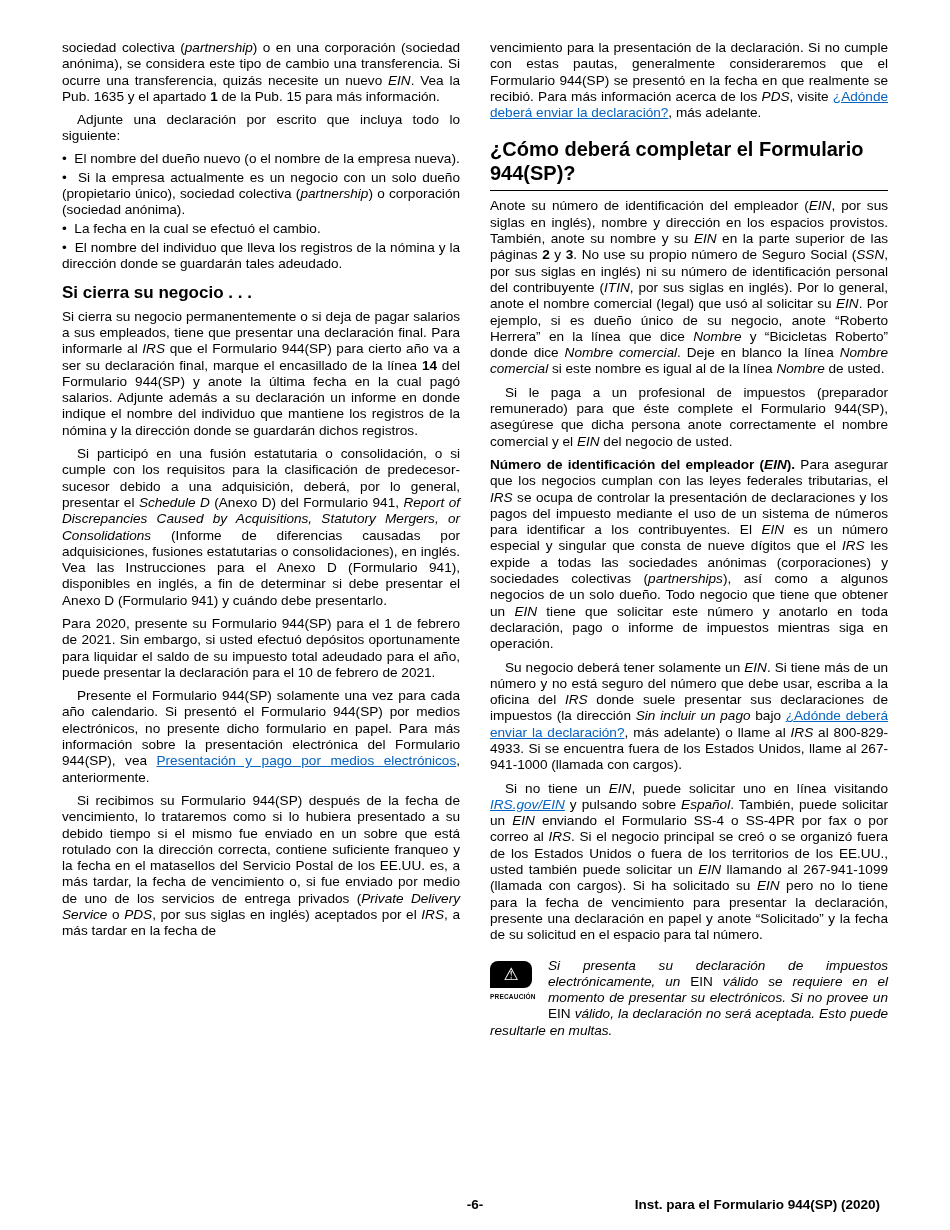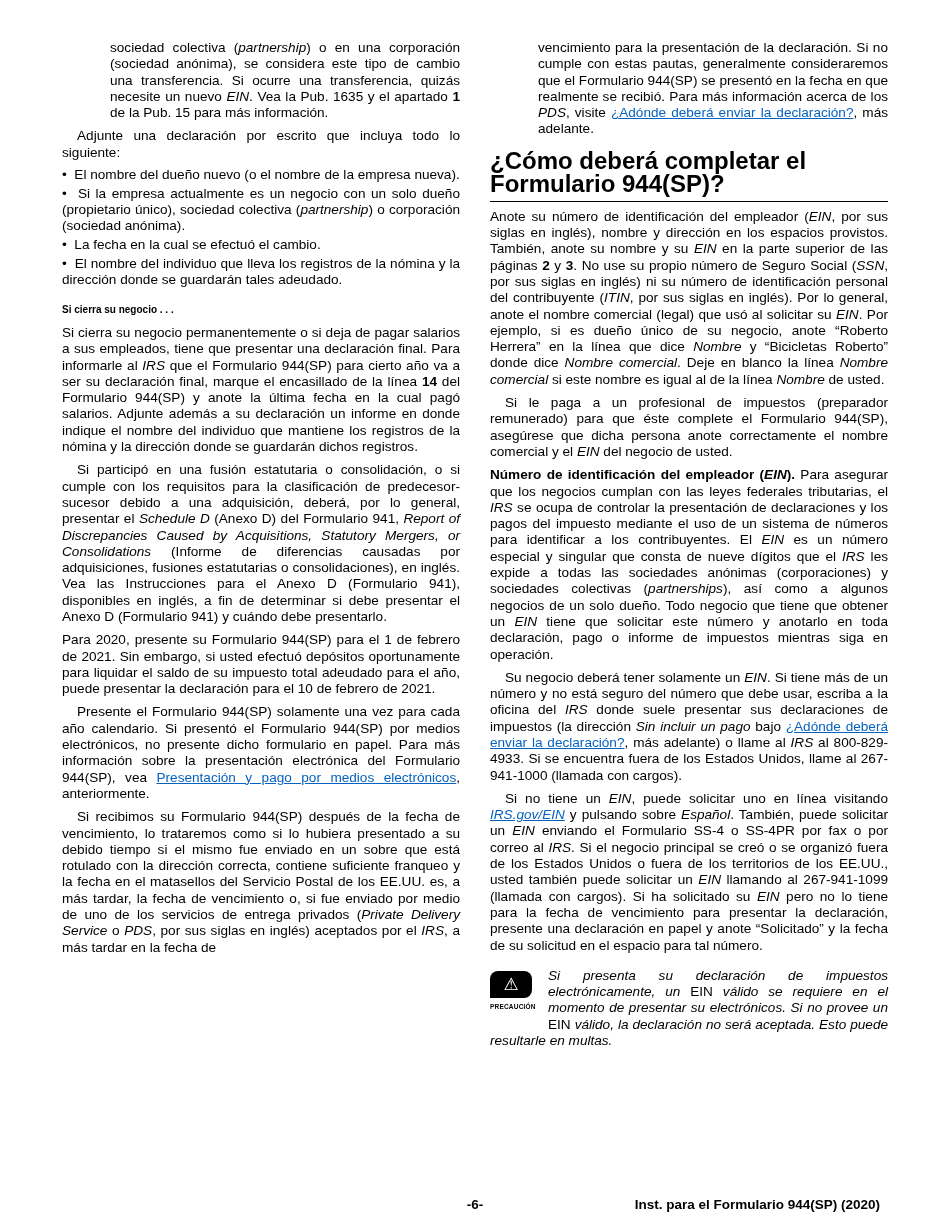--- a/index.html
+++ b/index.html
@@ -7,30 +7,30 @@
   html, body { margin: 0; padding: 0; background: #fff; }
   .page {
     width: 950px; height: 1230px; position: relative; overflow: hidden;
     background: #fff; color: #000;
     font-family: "Liberation Sans", "DejaVu Sans", sans-serif;
     padding: 40px 62px 40px;
   }
   .columns { display: flex; gap: 30px; }
   .col { width: 398px; font-size: 13.6px; line-height: 16.3px; text-align: justify; }
   .para { margin: 7px 0 0; }
-  .col > .para:first-child { margin-top: 0; margin-left: 48px; }
+  .col > .para:first-child { margin-top: 0; }
   .indent { text-indent: 15px; }
   .it { font-style: italic; }
   .bd { font-weight: bold; }
   .doc-link { color: var(--link-color); text-decoration: underline; cursor: pointer; }
   .section-heading {
-    font-size: 24px; line-height: 23.5px; font-weight: bold; text-align: left;
-    margin: 11px 0 7px; padding-bottom: 5px; border-bottom: 1.5px solid #000;
+    font-size: 20px; line-height: 23.5px; font-weight: bold; text-align: left;
+    margin: 17px 0 7px; padding-bottom: 5px; border-bottom: 1.5px solid #000;
   }
-  .sub-heading { font-size: 10px; font-weight: bold; text-align: left; margin: 13px 0 4px; }
+  .sub-heading { font-size: 17px; font-weight: bold; text-align: left; margin: 13px 0 4px; }
   .bullet-list { list-style: none; margin: 6px 0 0; padding: 0; }
   .bullet-list li { margin-top: 2.5px; }
   .bullet-list li::before { content: "\2022\00a0\00a0"; }
   .caution { margin-top: 14px; }
   .caution::after { content: ""; display: block; clear: both; }
   .caution-icon { float: left; width: 50px; margin: 3px 8px 2px 0; }
   .caution-box {
     width: 42px; height: 27px; background: #000; border-radius: 8px 8px 8px 0;
     display: flex; align-items: center; justify-content: center;
   }

